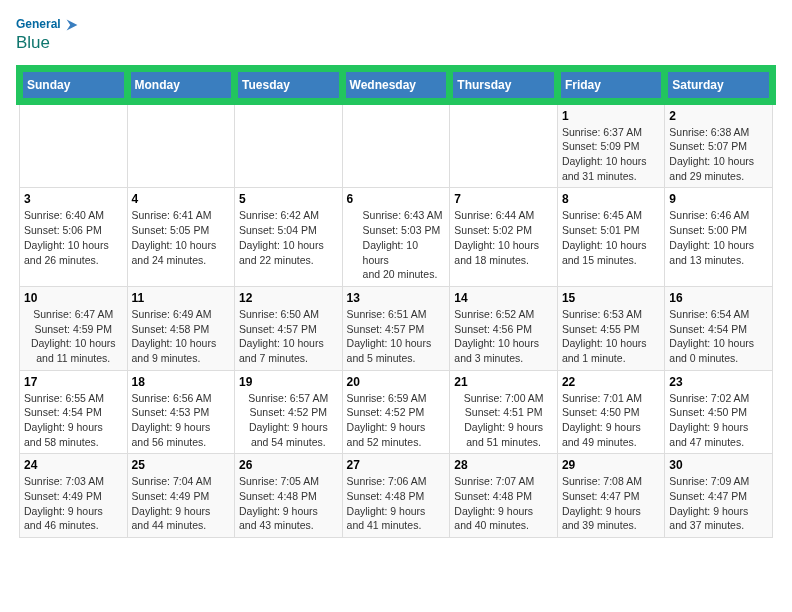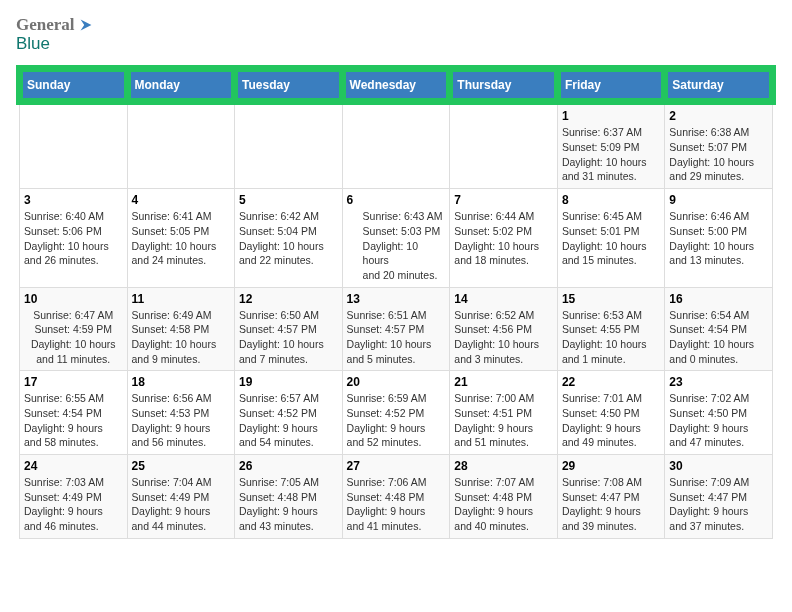--- a/index.html
+++ b/index.html
@@ -79,21 +79,21 @@
       background: #fff !important;
     }
   </style>
 </head>
 <body>
 
 <div class="header">
   <div class="logo">
   <div style="line-height:1.1">
     <div style="display:flex;align-items:center;gap:2px">
-      <span style="font-size:17px;font-weight:bold;color:#737373;font-family:Liberation Serif, serif;">General</span>
+      <span style="font-size:12px;font-weight:bold;color:#0369a1;">General</span>
       <svg width="18" height="18" viewBox="0 0 20 20">
         <polygon points="4,4 16,10 4,16 8,10" fill="#3a7ebf"></polygon>
       </svg>
     </div>
     <span style="font-size:17px;font-weight:normal;color:#0f766e;">Blue</span>
   </div>
 </div>
   <div class="title-block">
     <div class="month-title"></div>
     <div class="location"></div>
@@ -246,35 +246,35 @@
         </td>
         <td>
           <span class="day-num">18</span>
           <div class="day-info" style="white-space: pre-line;">Sunrise: 6:56 AM
 Sunset: 4:53 PM
 Daylight: 9 hours
 and 56 minutes.</div>
         </td>
         <td>
           <span class="day-num">19</span>
-          <div class="day-info" style="white-space: pre-line;">Sunrise: 6:57 AM
+          <div class="day-info" style="white-space: pre-line; text-align: center;">Sunrise: 6:57 AM
 Sunset: 4:52 PM
 Daylight: 9 hours
 and 54 minutes.</div>
         </td>
         <td>
           <span class="day-num">20</span>
           <div class="day-info" style="white-space: pre-line;">Sunrise: 6:59 AM
 Sunset: 4:52 PM
 Daylight: 9 hours
 and 52 minutes.</div>
         </td>
         <td>
           <span class="day-num">21</span>
-          <div class="day-info" style="white-space: pre-line;">Sunrise: 7:00 AM
+          <div class="day-info" style="white-space: pre-line; text-align: center;">Sunrise: 7:00 AM
 Sunset: 4:51 PM
 Daylight: 9 hours
 and 51 minutes.</div>
         </td>
         <td>
           <span class="day-num">22</span>
           <div class="day-info" style="white-space: pre-line;">Sunrise: 7:01 AM
 Sunset: 4:50 PM
 Daylight: 9 hours
 and 49 minutes.</div>

